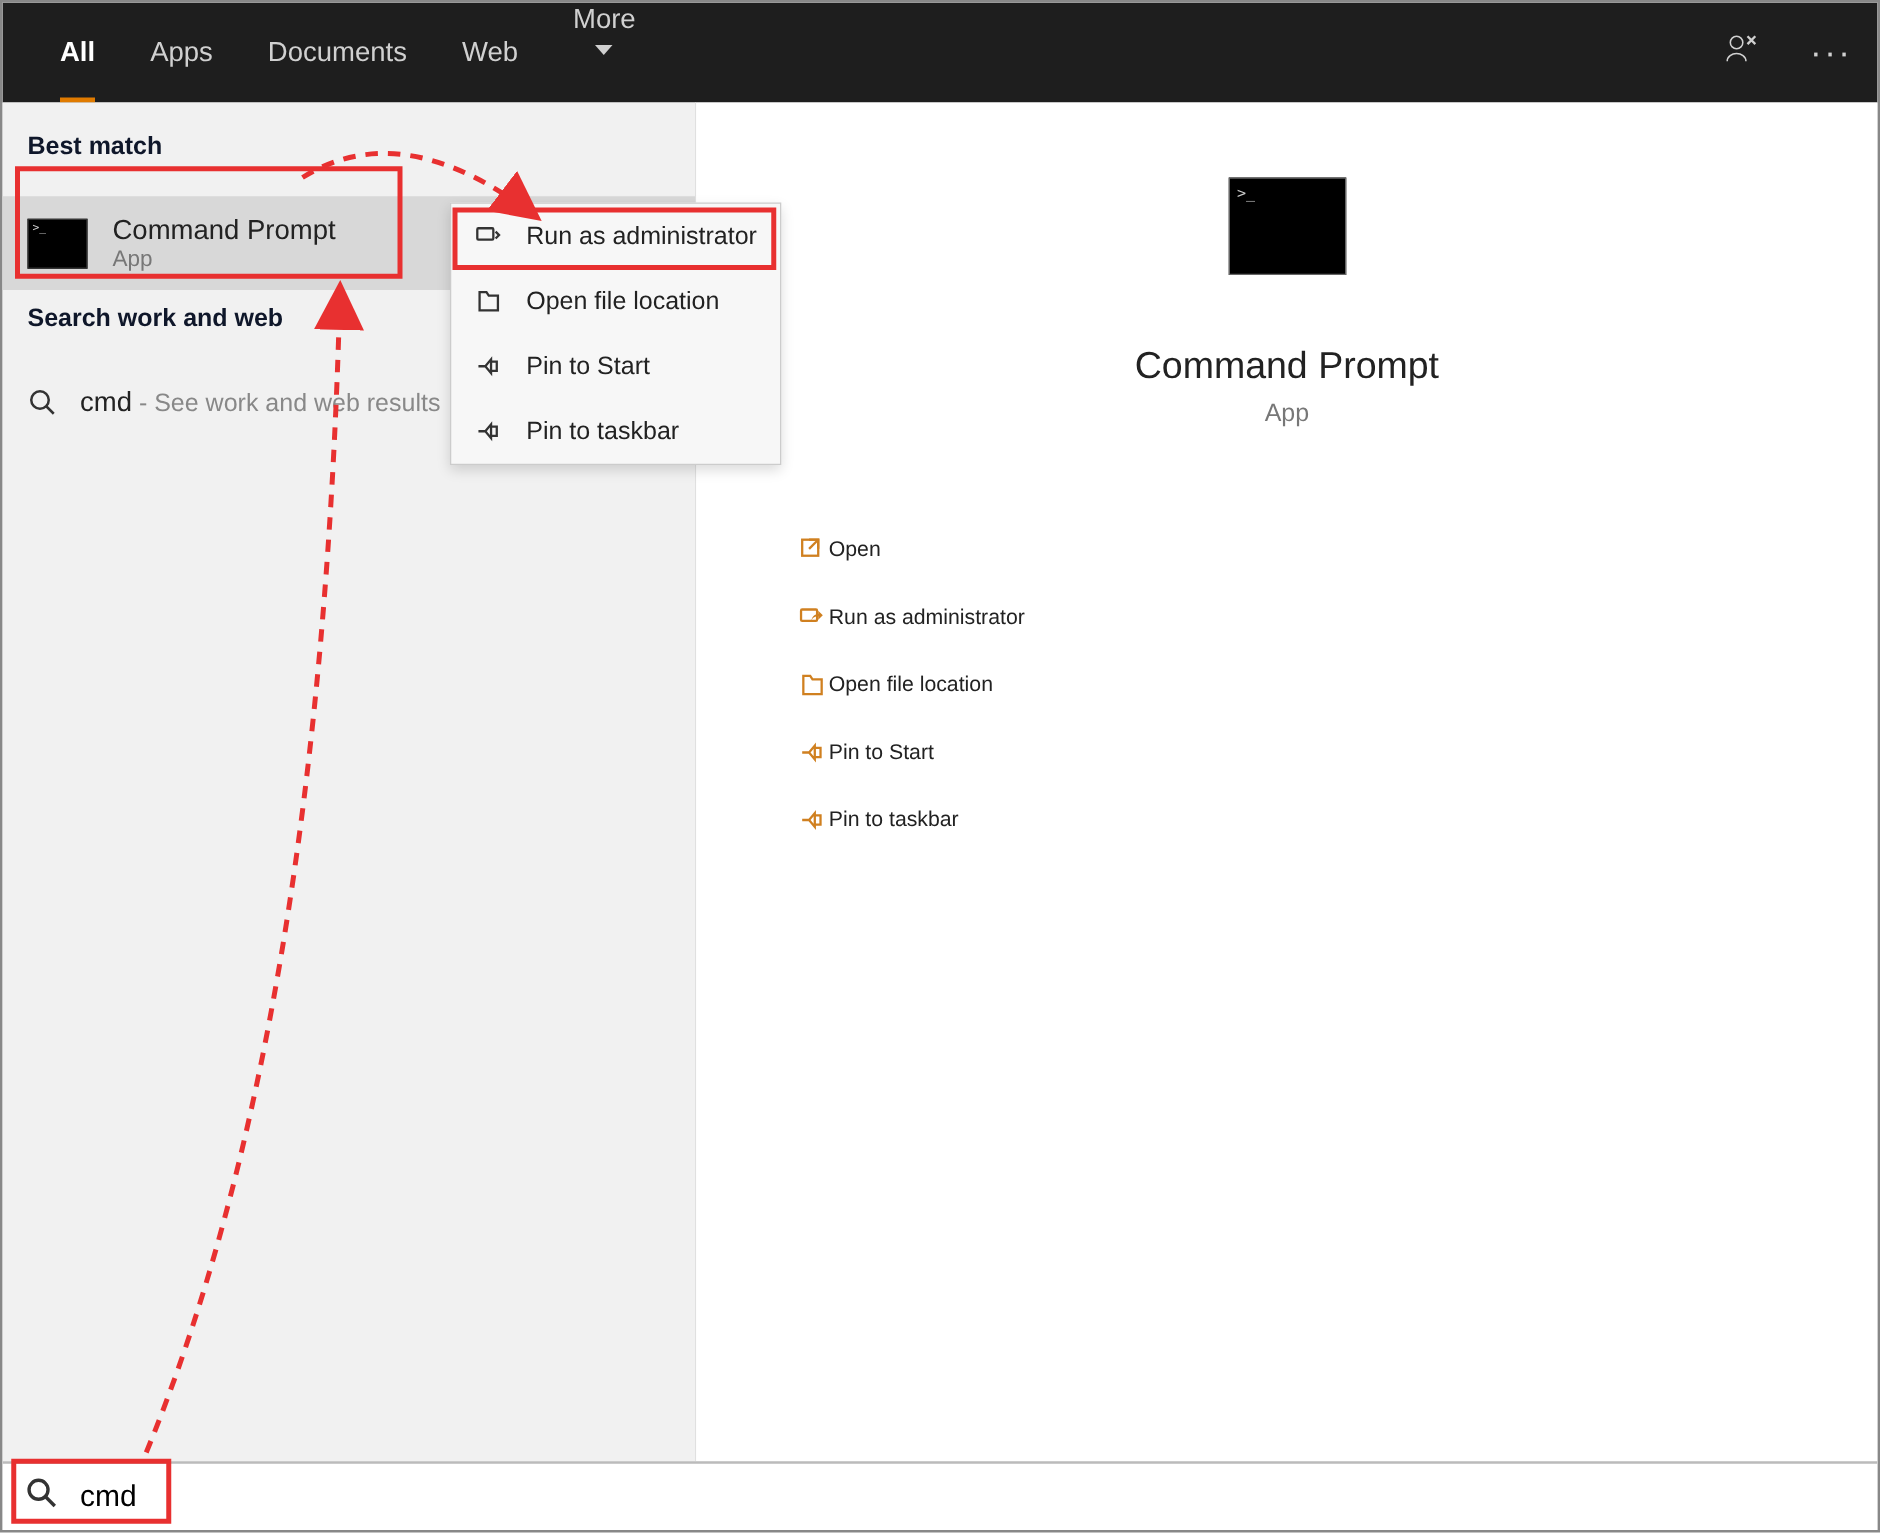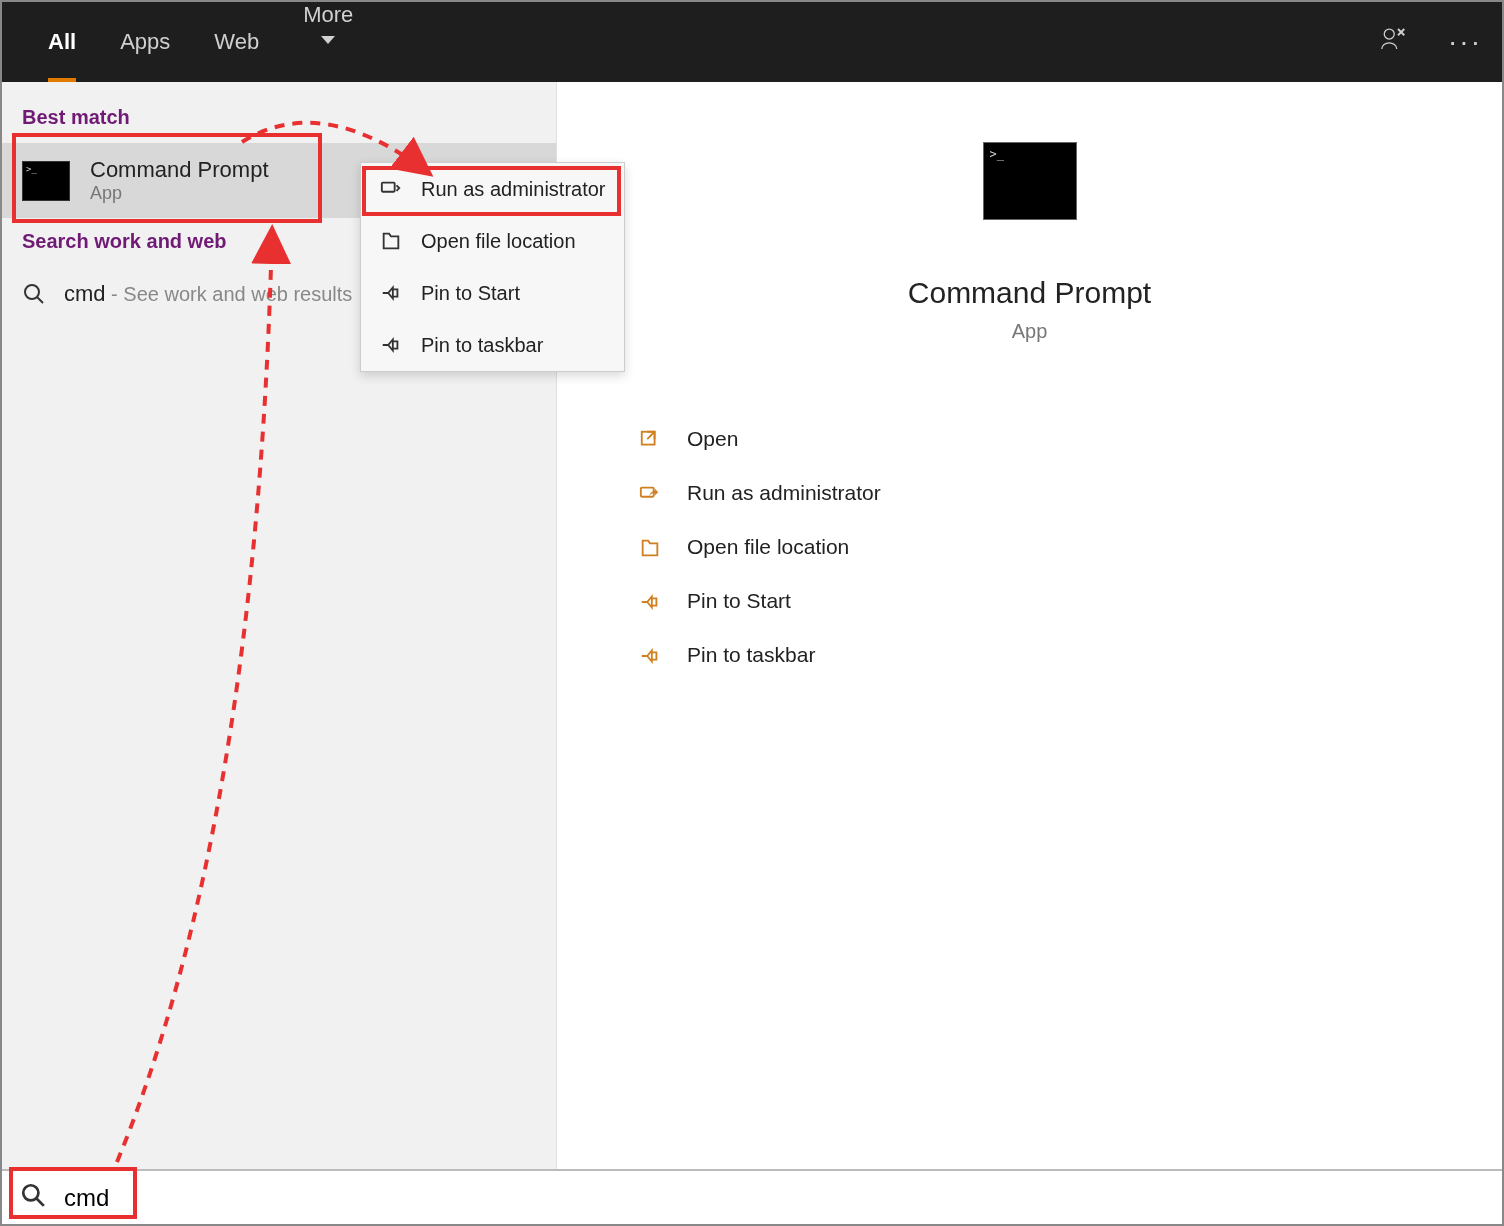--- a/index.html
+++ b/index.html
@@ -14,21 +14,21 @@
   .chevron-down { width: 0; height: 0; border-left: 7px solid transparent; border-right: 7px solid transparent; border-top: 8px solid #d0d0d0; }
   .top-right { position: absolute; right: 20px; top: 0; height: 80px; display: flex; align-items: center; gap: 40px; }
   .feedback-icon svg, .ellipsis-icon svg { stroke: #d0d0d0; fill: none; }
   .ellipsis { color: #d0d0d0; font-size: 28px; letter-spacing: 2px; }
 
   
   .main { display: flex; position: absolute; top: 80px; left: 0; right: 0; bottom: 55px; }
   .left-panel { width: 555px; background: #f1f1f1; border-right: 1px solid #e0e0e0; padding-top: 12px; }
   .right-panel { flex: 1; background: #fff; padding: 60px 40px; display: flex; flex-direction: column; align-items: center; }
 
-  .section-header { font-size: 20px; font-weight: 600; color: #701a75; padding: 12px 20px 14px 20px; }
+  .section-header { font-size: 20px; font-weight: 600; color: #0f172a; padding: 12px 20px 28px 20px; }
 
   .result-item { display: flex; align-items: center; padding: 14px 20px; gap: 20px; }
   .result-item.selected { background: #d8d8d8; }
   .cmd-icon { width: 48px; height: 40px; background: #000; border: 1px solid #333; position: relative; }
   .cmd-icon::before { content: ">_"; color: #ccc; font-size: 9px; position: absolute; top: 2px; left: 3px; font-family: monospace; }
   .result-text { flex: 1; }
   .result-title { font-size: 22px; color: #222; }
   .result-sub { font-size: 18px; color: #777; }
 
   .search-glass { width: 24px; height: 24px; }
@@ -41,21 +41,21 @@
   .ctx-item { display: flex; align-items: center; gap: 18px; padding: 14px 18px; font-size: 20px; color: #222; }
   .ctx-icon { width: 24px; height: 24px; display: flex; align-items: center; justify-content: center; }
   .ctx-icon svg { stroke: #333; fill: none; stroke-width: 2; }
 
   
   .preview-icon { width: 94px; height: 78px; background: #000; border: 1px solid #666; margin-bottom: 56px; position: relative; }
   .preview-icon::before { content: ">_"; color: #ccc; font-size: 12px; position: absolute; top: 4px; left: 6px; font-family: monospace; }
   .preview-title { font-size: 30px; font-weight: 500; color: #222; margin-bottom: 10px; }
   .preview-sub { font-size: 20px; color: #777; margin-bottom: 70px; }
   .action-list { align-self: stretch; padding-left: 40px; }
-  .action-item { display: flex; align-items: flex-start; gap: 24px; padding: 14px 0; font-size: 21px; color: #222; }
+  .action-item { display: flex; align-items: center; padding: 14px 0; font-size: 17px; color: #222; }
   .action-icon { width: 26px; height: 26px; display: flex; align-items: center; justify-content: center; }
   .action-icon svg { stroke: #d08020; fill: none; stroke-width: 2; }
 
   
   .searchbar { position: absolute; bottom: 0; left: 0; right: 0; height: 55px; background: #fff; border-top: 2px solid #bbb; display: flex; align-items: center; padding: 0 18px; gap: 18px; font-size: 24px; }
   .searchbar .glass svg { stroke: #333; }
   .searchbar input { border: none; outline: none; font-size: 24px; flex: 1; background: transparent; }
 
   
   .redbox { position: absolute; border: 4px solid #e83030; pointer-events: none; z-index: 100; }
@@ -65,20 +65,23 @@
 </style>
 </head>
 <body>
 
 <div class="topbar">
   <div class="tab active">
       <span>All</span>
     </div>
   <div class="tab">
       <span>Apps</span>
+    </div>
+  <div class="tab">
+      <span>Documents</span>
     </div>
   <div class="tab">
       <span>Web</span>
     </div>
   <div class="tab tab-more">
     <span>More</span>
     <span class="chevron-down"></span>
   </div>
   <div class="top-right">
     <span class="feedback-icon">

